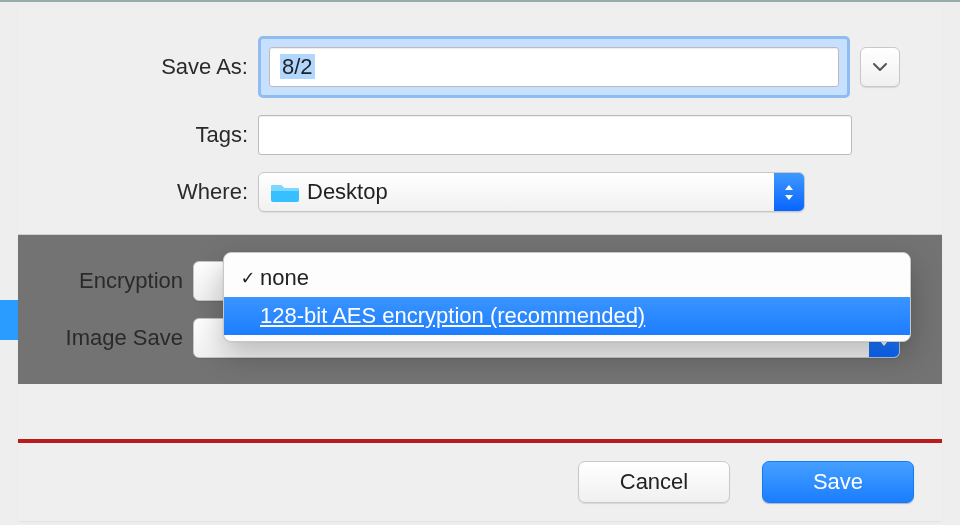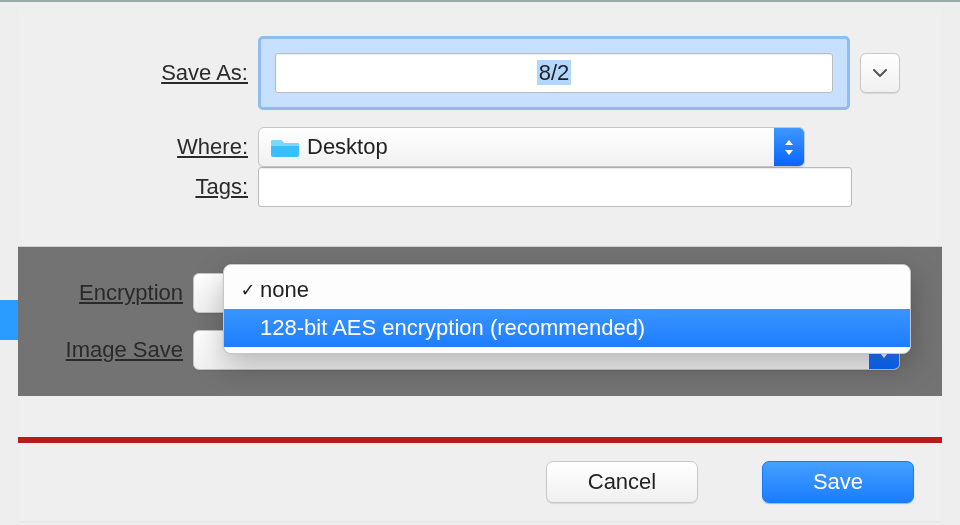--- a/index.html
+++ b/index.html
@@ -30,35 +30,33 @@
   .row{
     display:flex;align-items:center;
     margin-bottom:17px;
   }
   .row-label{
     width:230px;
     text-align:right;
     padding-right:10px;
     font-size:22px;
     color:#2a2a2a;
-    text-decoration:underline;
   }
   .row-control{
     flex:1;
     display:flex;align-items:center;
   }
 
   
   .focus-wrap{
     display:flex;flex:1;
     border:3px solid #8fbdf0;
     background:#c7e0ff;
-    padding:14px;
+    padding:8px;
     border-radius:5px;
-    text-align:center;
   }
   input.text-field{
     flex:1;
     height:38px;
     border:1px solid #bbb;
     border-radius:3px;
     font-size:22px;
     padding:0 10px;
     outline:none;
     font-family:inherit;
@@ -160,30 +158,30 @@
     font-size:22px;
     padding:0 22px 0 12px;
     color:#222;
   }
   .menu-item .check{
     width:24px;text-align:center;font-size:18px;
   }
   .menu-item.highlight{
     background:linear-gradient(#3a95ff,#1d7dff);
     color:#fff;
+    text-decoration:underline;
   }
 
   
   .footer{
     position:absolute;left:0;right:0;bottom:0;
     display:flex;justify-content:flex-end;align-items:center;
     padding:18px 28px;
     background:#efefef;
-    border-top:6px solid #b91c1c;
-    gap:32px;
+    border-top:4px solid #b91c1c;
   }
   .btn{
     min-width:150px;height:40px;
     border-radius:7px;
     font-size:22px;
     display:flex;align-items:center;justify-content:center;
     margin-left:22px;
     border:1px solid #c8c8c8;
     background:linear-gradient(#ffffff,#f0f0f0);
     box-shadow:0 1px 1px rgba(0,0,0,0.1);
@@ -217,20 +215,27 @@
           <div class="focus-wrap">
             <div class="saveas-display">
               <span class="sel-text">8/2</span>
             </div>
           </div>
           <div class="disclosure-btn">
             <svg viewBox="0 0 14 9">
               <path d="M1 1 L7 7 L13 1" stroke="#555" stroke-width="2" fill="none" stroke-linecap="round" stroke-linejoin="round"></path>
             </svg>
           </div>
+        </div>
+      </div>
+
+      <div class="row">
+        <div class="row-label">Tags:</div>
+        <div class="row-control" style="padding-right:48px;">
+          <input class="text-field plain tags-field" value="" style="">
         </div>
       </div>
 
       <div class="row" style="margin-bottom:0">
         <div class="row-label">Where:</div>
         <div class="row-control">
           <div class="popup">
             <svg class="folder-icon" viewBox="0 0 28 22">
               <path d="M2 4 h8 l3 3 h13 a2 2 0 0 1 2 2 v10 a2 2 0 0 1 -2 2 h-24 a2 2 0 0 1 -2 -2 v-13 a2 2 0 0 1 2 -2 z" fill="#37c0ff"></path>
               <path d="M2 4 h8 l3 3 h13 a2 2 0 0 1 2 2 v1 h-28 v-4 a2 2 0 0 1 2 -2 z" fill="#7cd8ff"></path>
@@ -240,27 +245,20 @@
               <svg viewBox="0 0 10 7">
                   <path d="M1 6 L5 1 L9 6 Z"></path>
                 </svg>
               <svg viewBox="0 0 10 7">
                   <path d="M1 1 L5 6 L9 1 Z"></path>
                 </svg>
             </div>
           </div>
         </div>
       </div>
-
-      <div class="row">
-        <div class="row-label">Tags:</div>
-        <div class="row-control" style="padding-right:48px;">
-          <input class="text-field plain tags-field" value="" style="">
-        </div>
-      </div>
     </div>
 
     <div class="divider"></div>
 
     <div class="mid-area">
 
       <div class="row">
         <div class="row-label" style="width:205px">Encryption</div>
         <div class="row-control">
           <div class="mid-popup">

